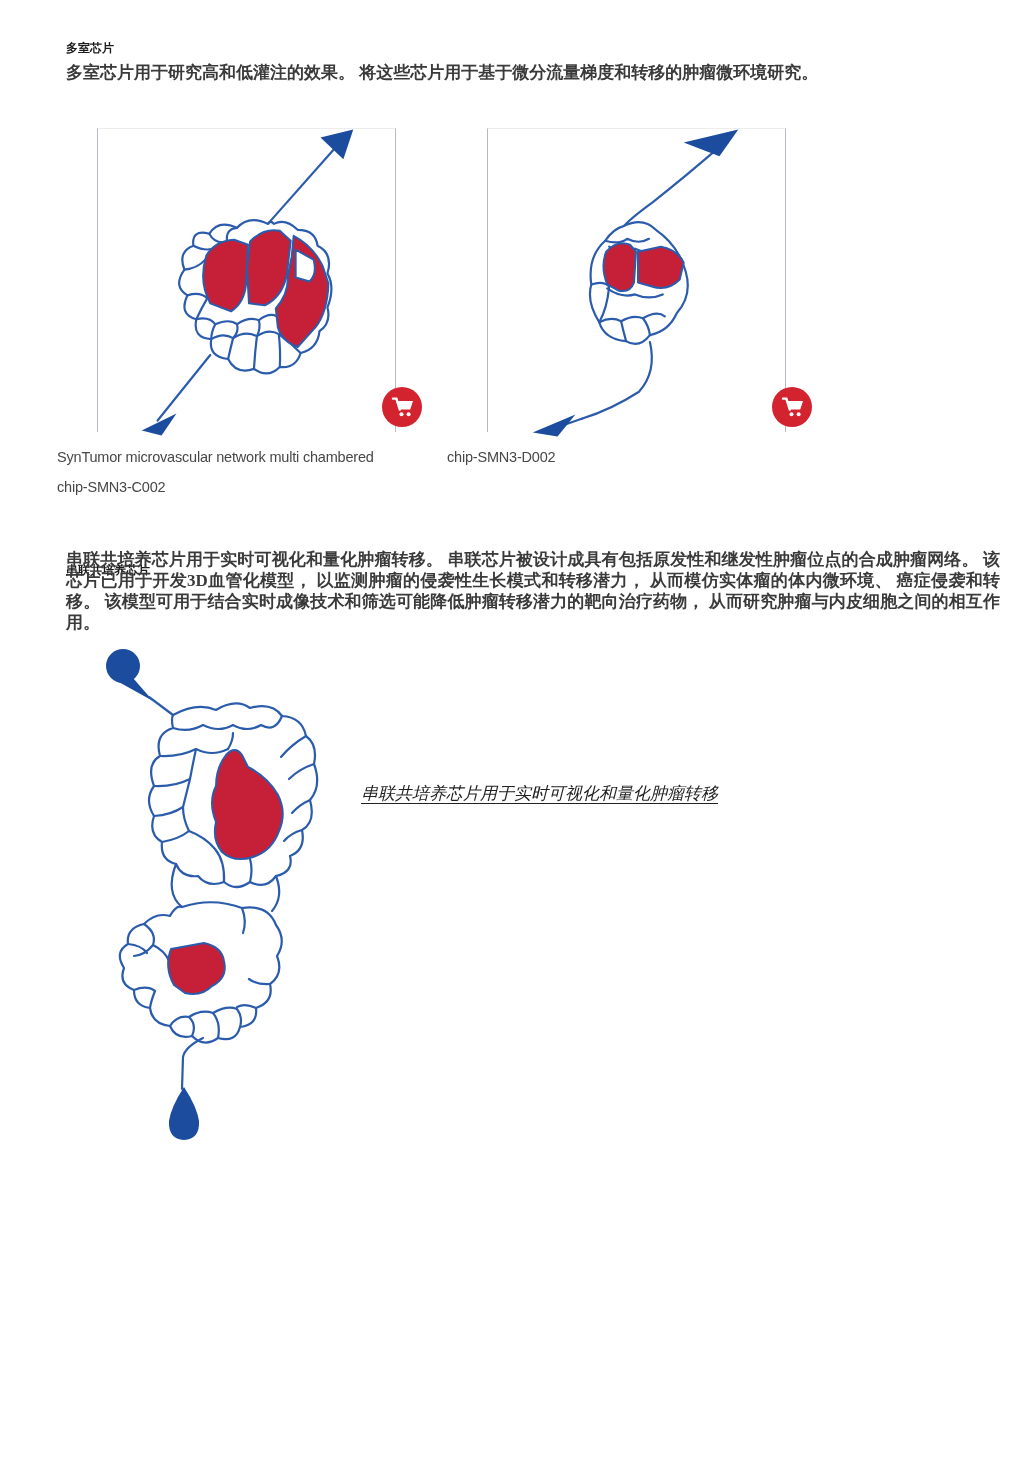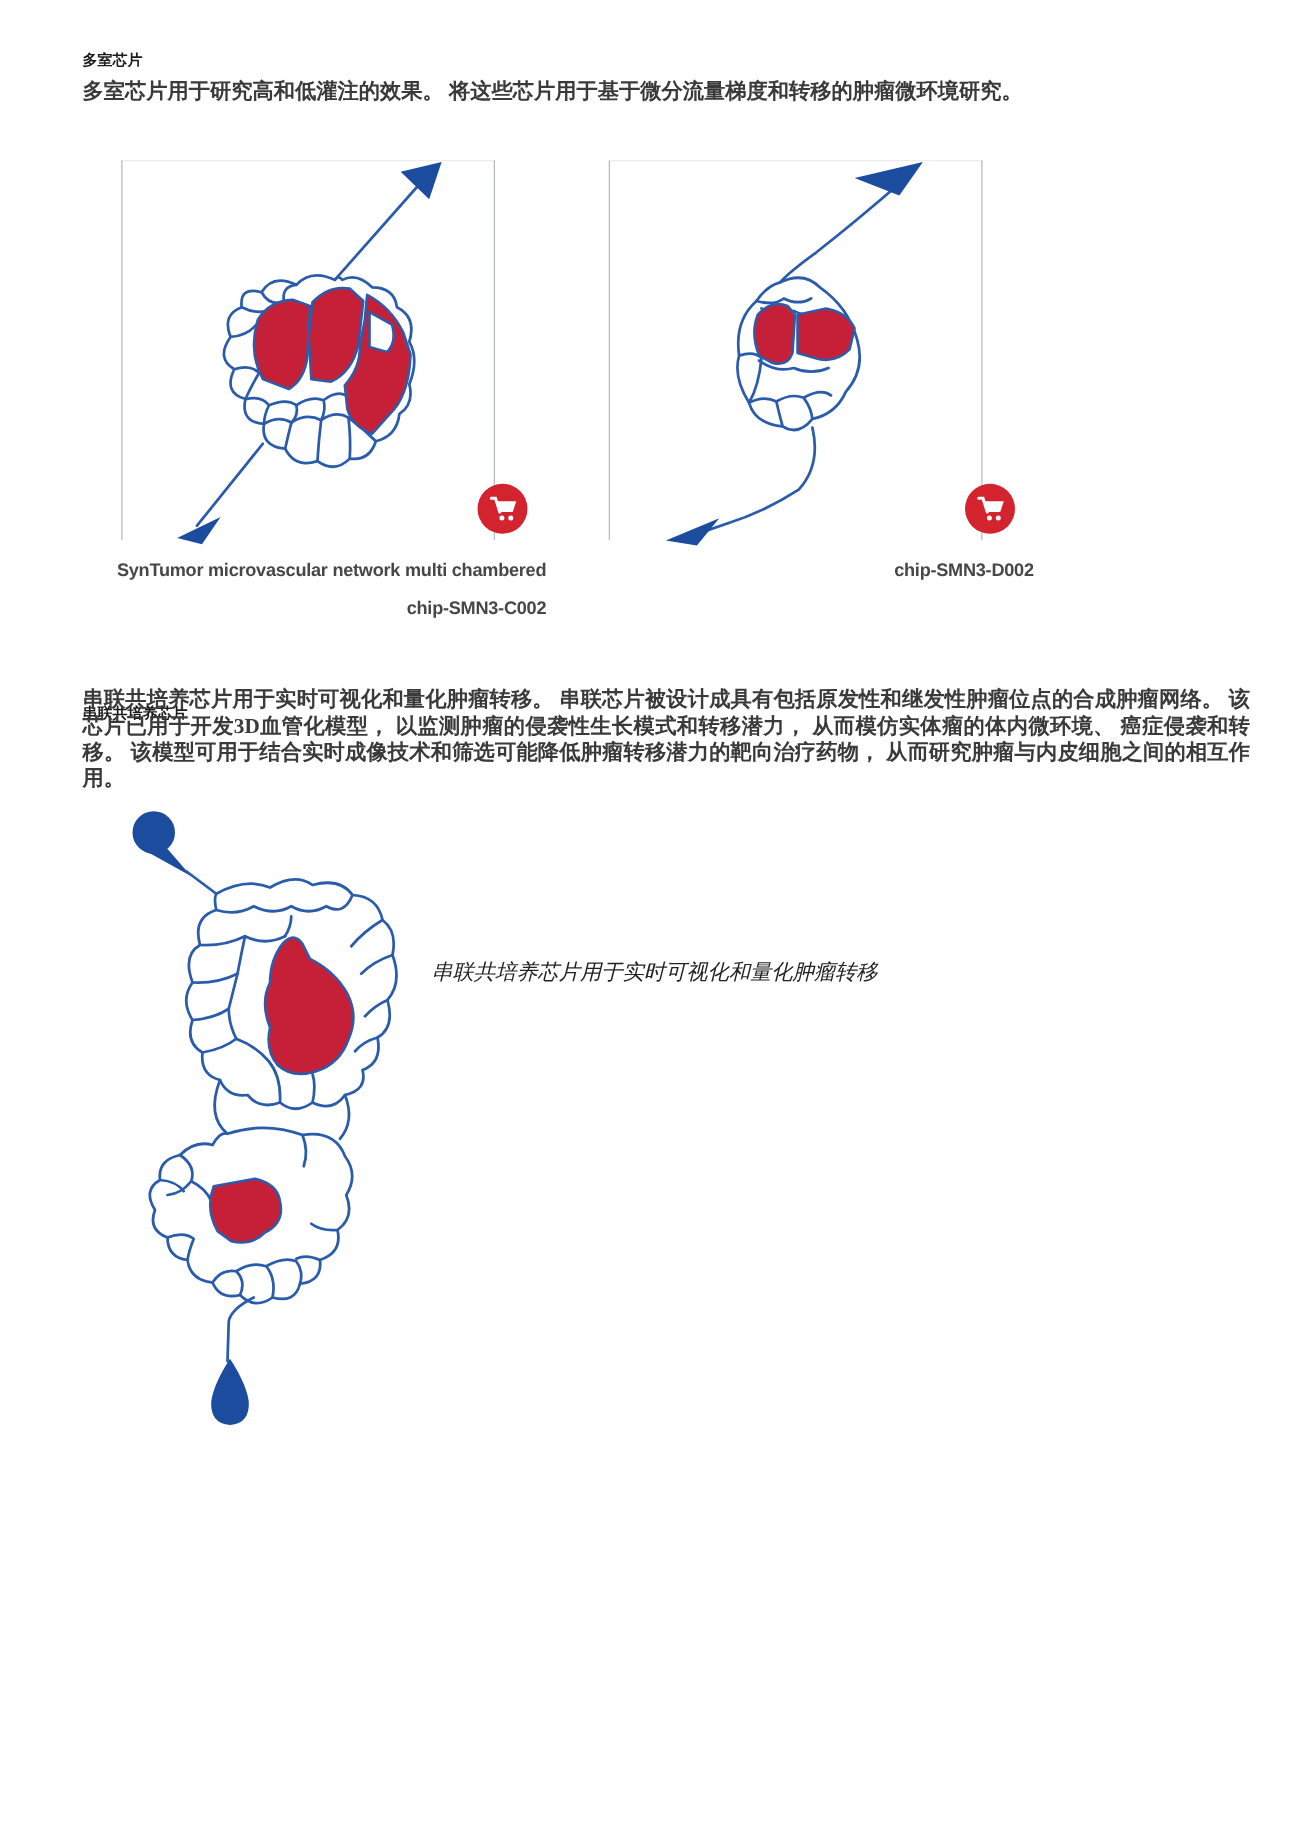--- a/index.html
+++ b/index.html
@@ -35,33 +35,34 @@
     position:absolute;left:85px;top:645px;width:245px;height:510px;
   }
   .fig-tall svg{display:block;width:100%;height:100%;overflow:visible;}
   .cart-btn{
     position:absolute;left:284px;top:258px;width:40px;height:40px;
     cursor:pointer;
   }
   .cart-btn svg{display:block;width:40px;height:40px;}
   .caption{
     position:absolute;top:442px;width:380px;
-    text-align:right;
+    text-align:left;
     font-family:"Liberation Sans","DejaVu Sans",sans-serif;
-    font-weight:bold;font-size:14.5px;letter-spacing:-0.2px;
+    font-weight:normal;font-size:14.5px;letter-spacing:-0.2px;
     color:#474747;line-height:30px;
   }
   .cap-left{left:57px;}
   .cap-right{left:447px;}
   .annotation{
     position:absolute;left:345px;top:762px;width:680px;
     font-size:17px;font-style:italic;line-height:32px;color:#222;
   }
   .annotation p{
-    margin:0;
+    margin:16px;
+    text-decoration:underline;
     text-underline-offset:4px;
     text-decoration-thickness:1px;
   }
   
   .net{stroke:var(--network-blue,#2b5cac);fill:none;stroke-width:2.2;stroke-linejoin:round;stroke-linecap:round;}
   .red{fill:var(--chamber-red,#c62039);stroke:var(--network-blue,#2b5cac);stroke-width:2;stroke-linejoin:round;}
   .whitecell{fill:#fff;stroke:var(--network-blue,#2b5cac);stroke-width:2;stroke-linejoin:round;}
   .solid{fill:var(--inlet-blue,#1b4c9e);stroke:none;}
   .cart-bg{fill:var(--cart-red,#d2232f);}
   .cart-glyph{fill:#fff;}

